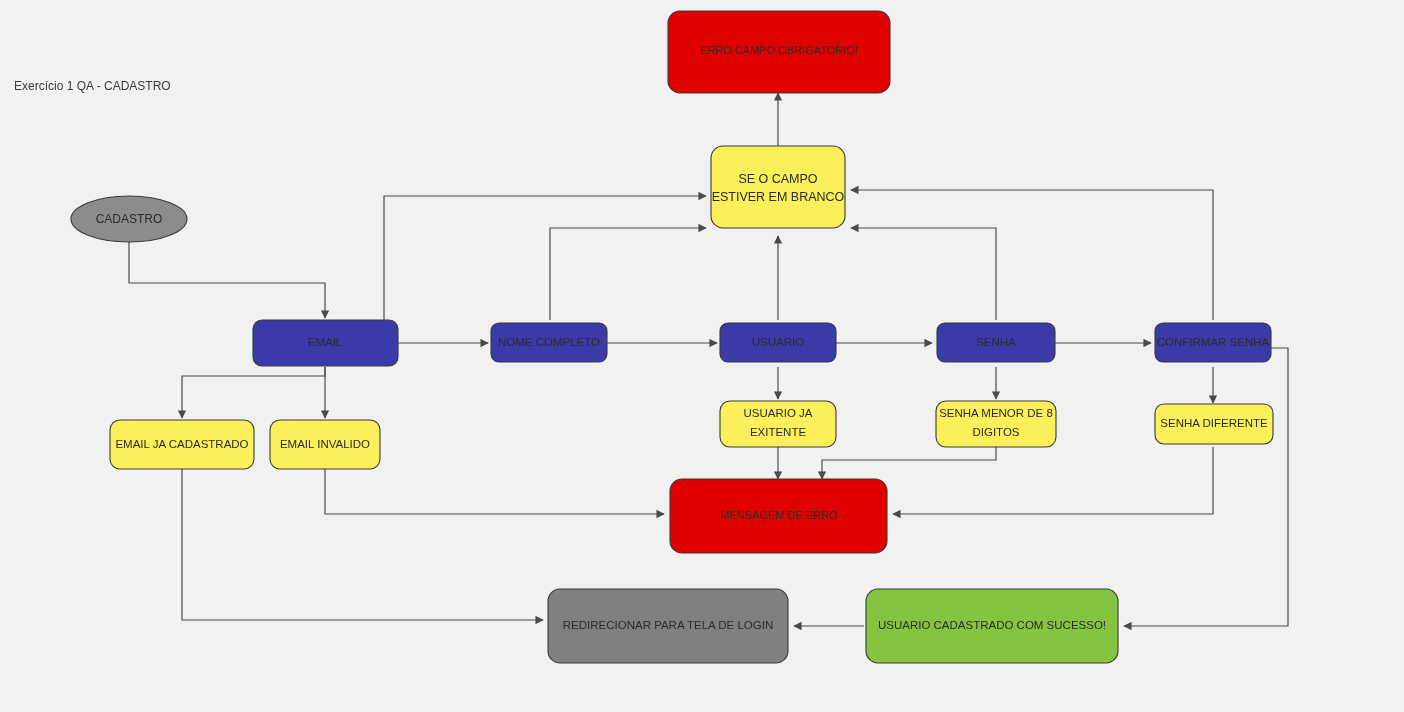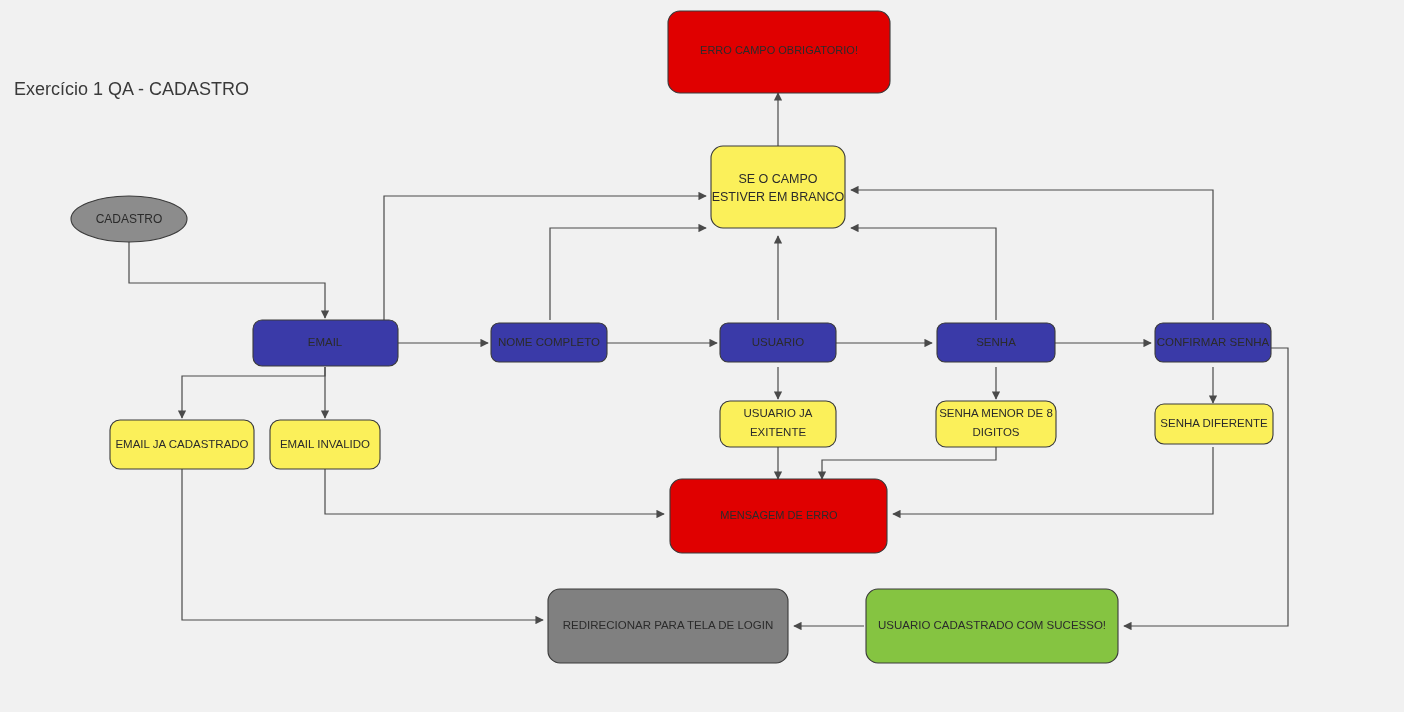--- a/index.html
+++ b/index.html
@@ -18,21 +18,21 @@
   #canvas {
     position: absolute;
     left: 0; top: 0;
     width: 1404px;
     height: 712px;
   }
   .diagram-title {
     position: absolute;
     left: 14px;
     top: 79px;
-    font-size: 18px;
+    font-size: 12px;
     color: #3a3a3a;
     font-family: "Liberation Sans", sans-serif;
     white-space: nowrap;
   }
   svg text {
     font-family: "Liberation Sans", sans-serif;
     fill: #2b2b2b;
     text-anchor: middle;
     dominant-baseline: middle;
   }

